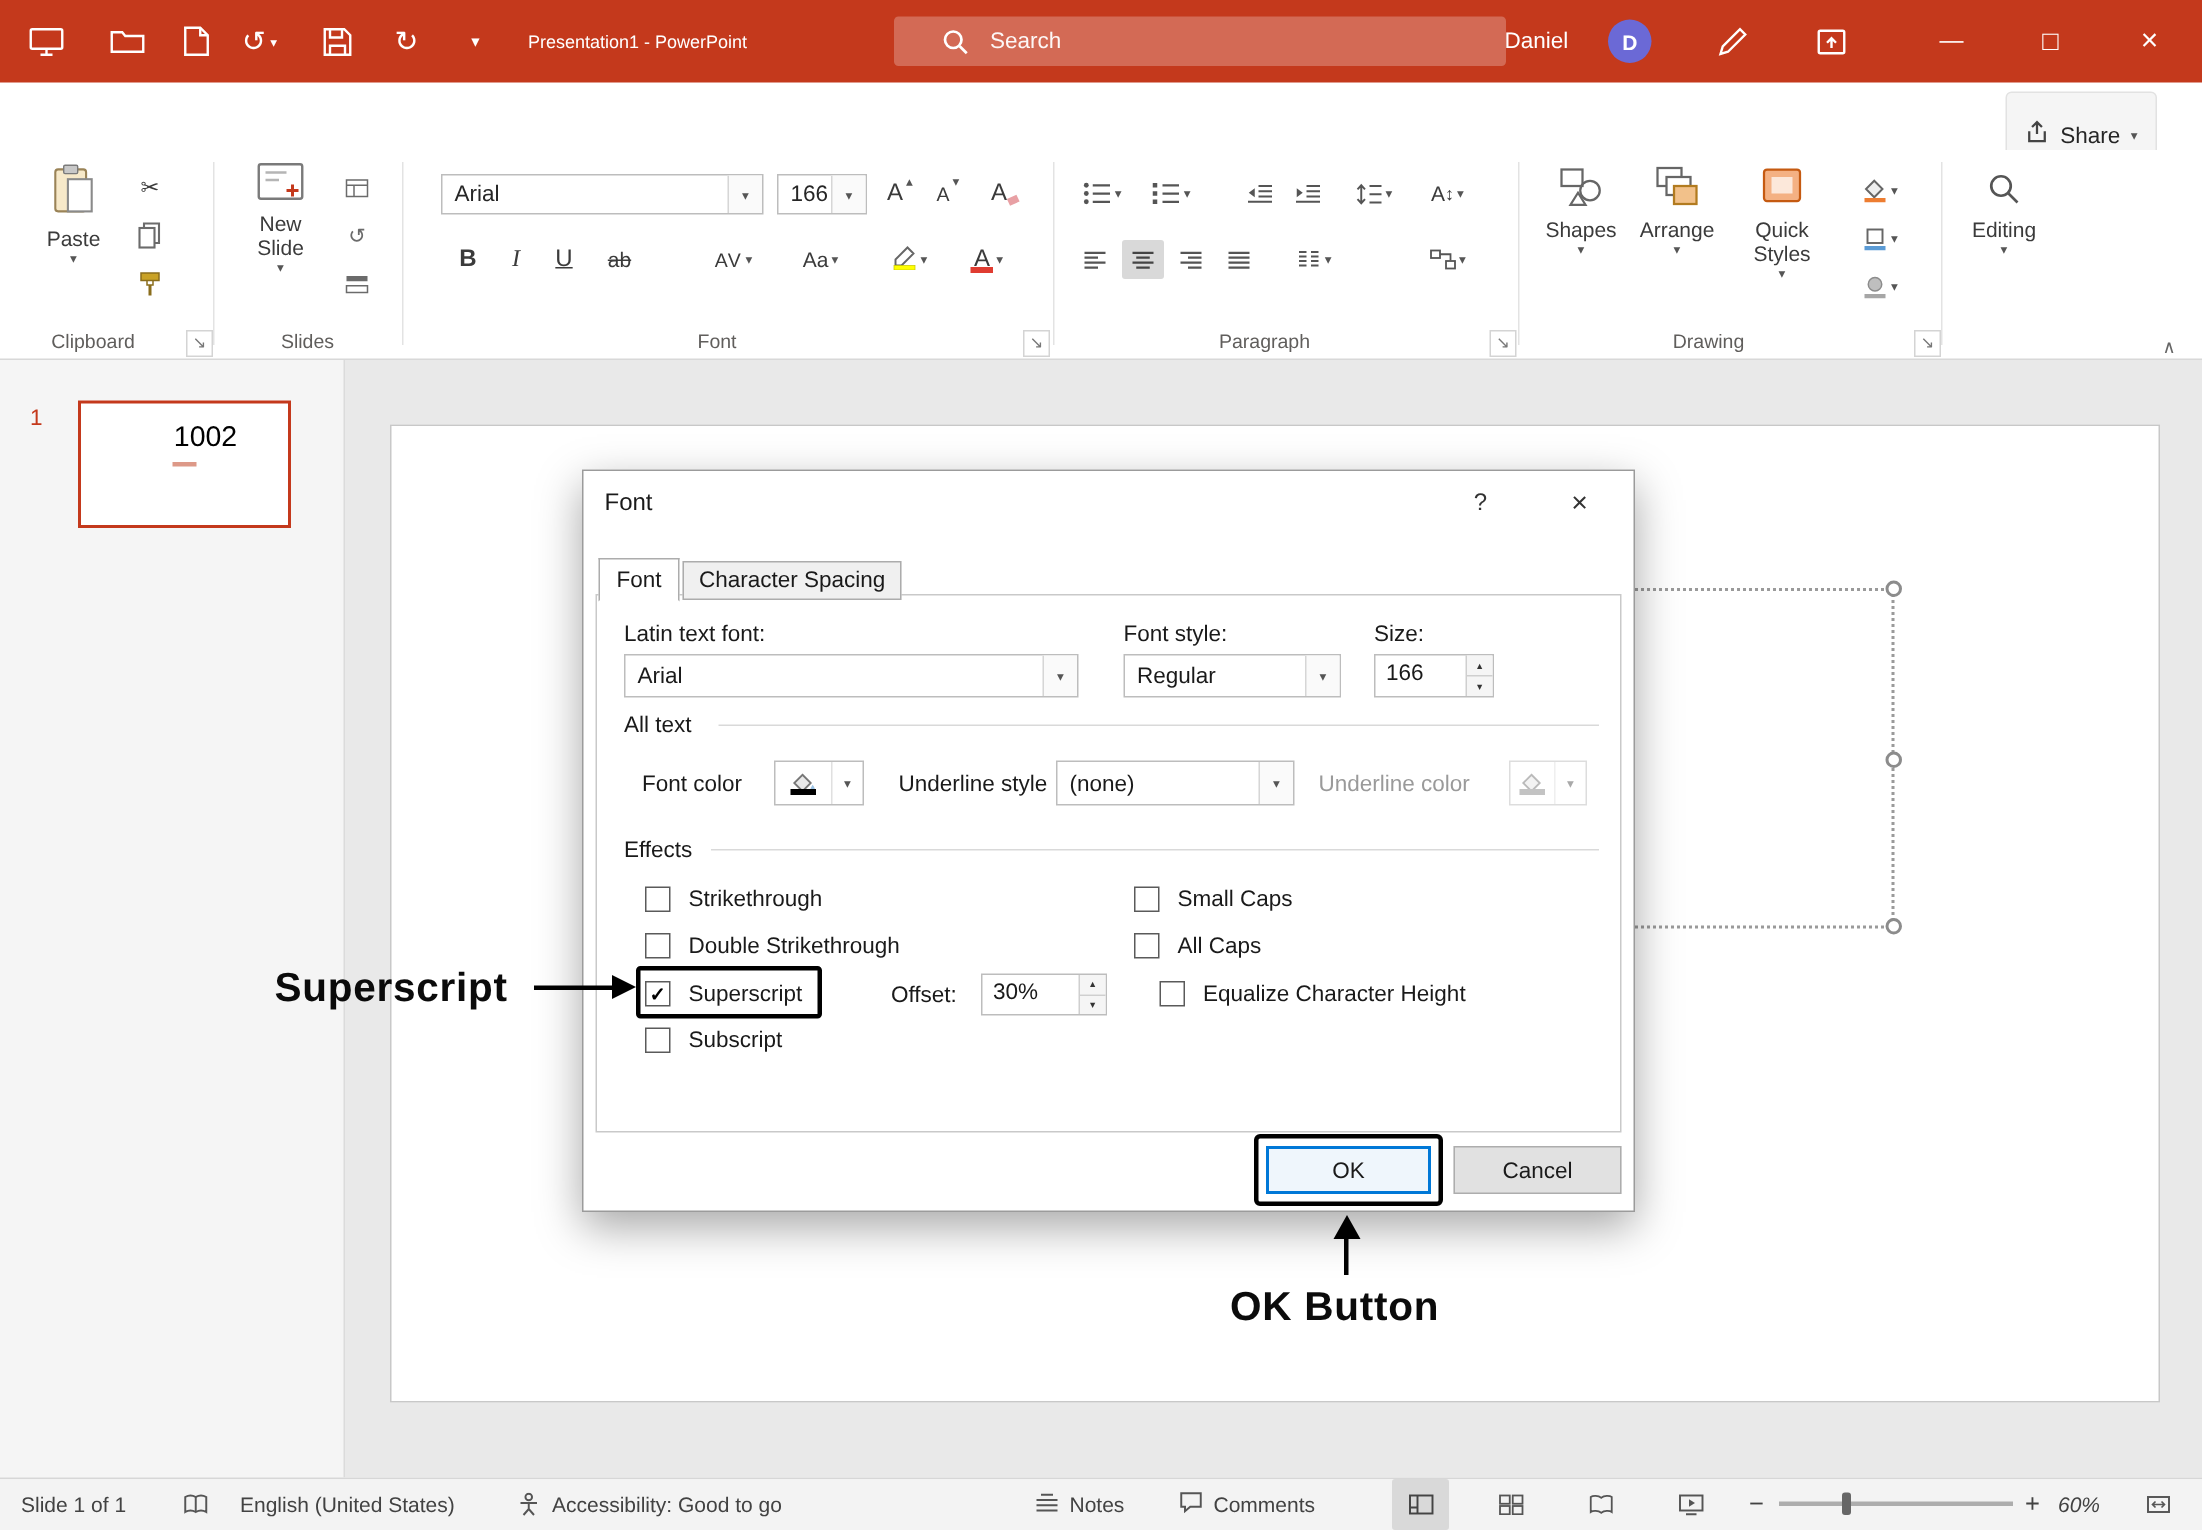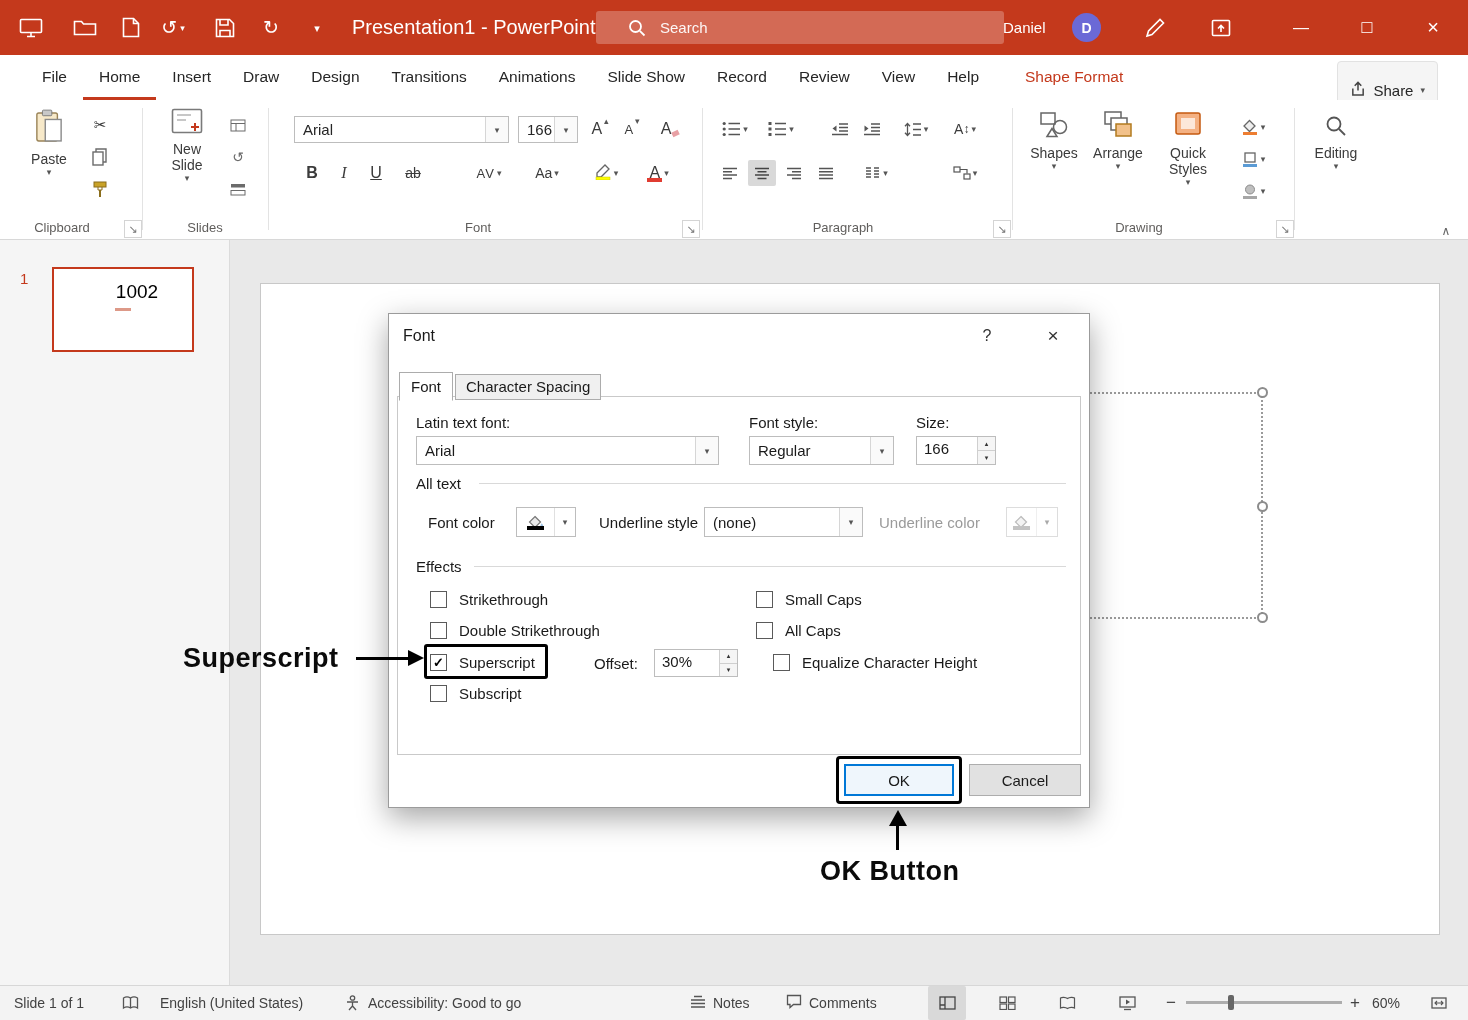--- a/index.html
+++ b/index.html
@@ -2,21 +2,21 @@
 <html><head>
 <meta charset="utf-8">
 <style>
   html,body{margin:0;padding:0;background:#9a9a9a;}
   #app{position:relative;width:1468px;height:1020px;background:#fff;overflow:hidden;
        font-family:"Liberation Sans",sans-serif;color:#262626;outline:1px solid #8a8a8a;}
 
   
   #titlebar{position:absolute;left:0;top:0;width:1468px;height:55px;background:#C4391C;color:#fff;}
   .tbi{position:absolute;top:0;height:55px;width:38px;display:flex;align-items:center;justify-content:center;color:#fff;font-size:19px;}
-  .tb-title{position:absolute;left:352px;top:0;height:55px;display:flex;align-items:center;font-size:20px;color:#fff;}
+  .tb-title{position:absolute;left:352px;top:0;height:55px;display:flex;align-items:center;font-size:12px;color:#fff;}
   .tb-search{position:absolute;left:596px;top:11px;width:374px;height:33px;border-radius:3px;
              background:rgba(255,255,255,.25);display:flex;align-items:center;padding-left:34px;}
   .tb-search input{background:transparent;border:none;outline:none;color:#fff;font-size:15px;width:260px;
                    font-family:"Liberation Sans",sans-serif;}
   .tb-search input::placeholder{color:rgba(255,255,255,.95);}
   .tb-user{position:absolute;left:1003px;top:0;height:55px;display:flex;align-items:center;font-size:15px;}
   .tb-avatar{position:absolute;left:1072px;top:13px;width:29px;height:29px;border-radius:50%;background:#6B69D6;
              display:flex;align-items:center;justify-content:center;font-size:14px;font-weight:bold;color:#fff;}
   .winctl{position:absolute;top:0;width:66px;height:55px;display:flex;align-items:center;justify-content:center;font-size:16px;color:#fff;}
 
@@ -176,35 +176,20 @@
       <span>—</span>
     </div>
     <div class="winctl" style="left:1334px;font-size:18px;">
       <span>□</span>
     </div>
     <div class="winctl" style="left:1400px;font-size:20px;">
       <span>×</span>
     </div>
   </div>
 
-  <div id="tabrow">
-    <div class="rtab">File</div>
-    <div class="rtab active">Home</div>
-    <div class="rtab">Insert</div>
-    <div class="rtab">Draw</div>
-    <div class="rtab">Design</div>
-    <div class="rtab">Transitions</div>
-    <div class="rtab">Animations</div>
-    <div class="rtab">Slide Show</div>
-    <div class="rtab">Record</div>
-    <div class="rtab">Review</div>
-    <div class="rtab">View</div>
-    <div class="rtab">Help</div>
-    <div class="rtab ctx">Shape Format</div>
-  </div>
   <div id="sharebtn">
     <span>
       <svg width="16" height="16" viewBox="0 0 17 17">
           <path d="M8.5 10V2M5 5l3.5-3.5L12 5" fill="none" stroke="#444" stroke-width="1.6"></path>
           <path d="M3 8v7h11V8" fill="none" stroke="#444" stroke-width="1.6"></path>
         </svg>
     </span>
     <span>Share</span>
     <span class="chev">▾</span>
   </div>
@@ -736,21 +721,21 @@
       <span>−</span>
     </div>
     <div class="sbi" style="left:1186px;width:156px;">
       <div id="zoomtrack">
         <div id="zoomthumb"></div>
       </div>
     </div>
     <div class="sbi sbbtn" style="left:1342px;width:26px;font-size:17px;">
       <span>+</span>
     </div>
-    <div class="sbi" style="left:1372px;">60%</div>
+    <div class="sbi" style="left:1372px;font-style:italic;">60%</div>
     <div class="sbi sbbtn" style="left:1422px;width:34px;">
       <svg width="16" height="14">
           <rect x="1" y="2" width="14" height="10" fill="none" stroke="#555" stroke-width="1.3"></rect>
           <path d="M4 7h8M6 5 4 7l2 2M10 5l2 2-2 2" stroke="#555" stroke-width="1.1" fill="none"></path>
         </svg>
     </div>
   </div>
 
 </div>
 

